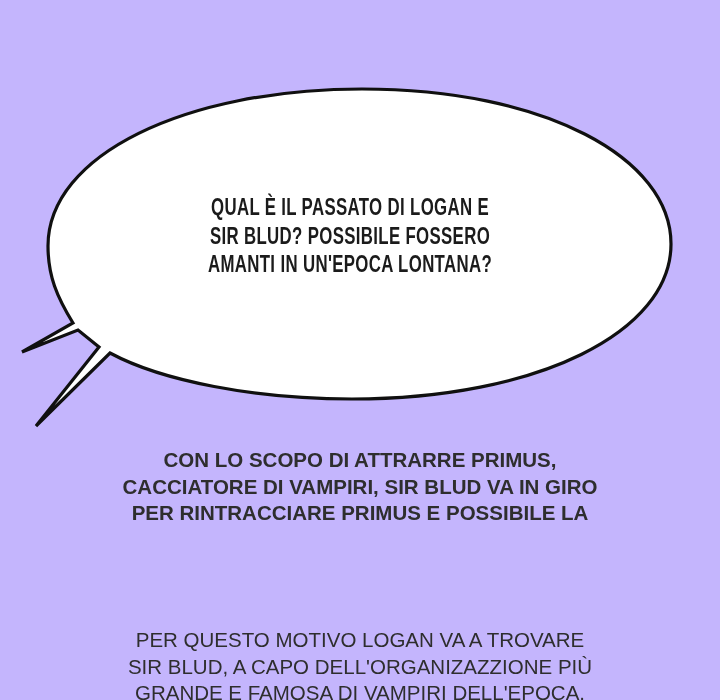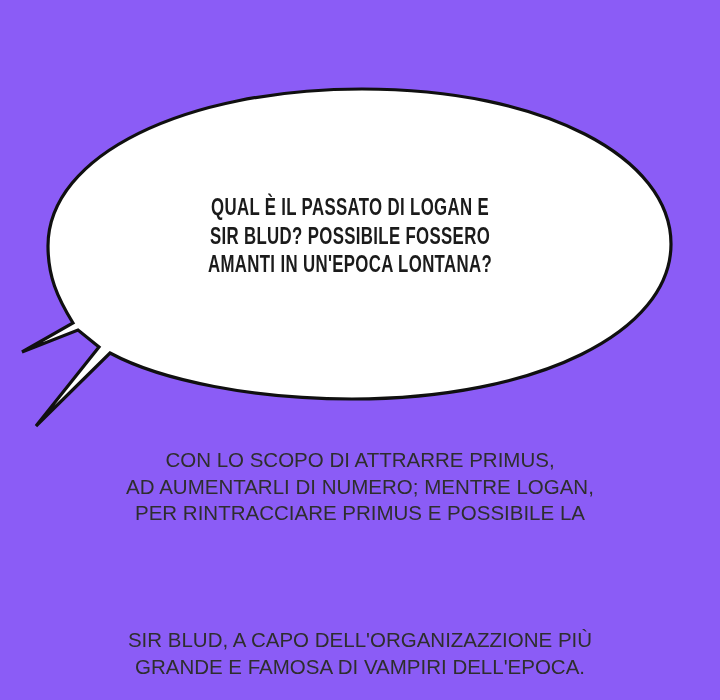--- a/index.html
+++ b/index.html
@@ -5,21 +5,21 @@
   html, body {
     margin: 0;
     padding: 0;
     background: #ffffff;
     font-family: "Liberation Sans", sans-serif;
   }
   .panel {
     position: relative;
     width: 720px;
     height: 700px;
-    background: #8b5cf6;
+    background: #c4b5fd;
     overflow: hidden;
   }
   .bubble-svg {
     position: absolute;
     left: 0;
     top: 0;
     width: 720px;
     height: 450px;
   }
   .bubble-text {
@@ -43,21 +43,21 @@
     left: 0;
     top: 0;
     width: 720px;
     text-align: center;
     font-size: 20.5px;
     line-height: 26.5px;
     color: #2e2e2e;
     font-weight: 400;
   }
   .narration span { display: block; white-space: nowrap; }
-  .para-1 { position: absolute; top: 447px; left: 0; width: 720px; }
+  .para-1 { position: absolute; top: 447px; left: 0; width: 720px; font-weight: bold; }
   .para-2 { position: absolute; top: 627px; left: 0; width: 720px; }
 </style>
 </head>
 <body>
 
 <div class="panel">
 
   <svg class="bubble-svg" viewBox="0 0 720 450" aria-hidden="true">
     <path d="M 73 323
          C 57 297, 48 276, 48 246
@@ -74,22 +74,23 @@
 
   <div class="bubble-text">
     <span>QUAL È IL PASSATO DI LOGAN E</span>
     <span>SIR BLUD? POSSIBILE FOSSERO</span>
     <span>AMANTI IN UN'EPOCA LONTANA?</span>
   </div>
 
   <div class="narration">
     <div class="para-1">
       <span>CON LO SCOPO DI ATTRARRE PRIMUS,</span>
-      <span>AD AUMENTARLI DI NUMERO; MENTRE LOGAN,</span>
+      <span>CACCIATORE DI VAMPIRI, SIR BLUD VA IN GIRO</span>
       <span>PER RINTRACCIARE PRIMUS E POSSIBILE LA</span>
     </div>
     <div class="para-2">
+      <span>PER QUESTO MOTIVO LOGAN VA A TROVARE</span>
       <span>SIR BLUD, A CAPO DELL'ORGANIZAZZIONE PIÙ</span>
       <span>GRANDE E FAMOSA DI VAMPIRI DELL'EPOCA.</span>
     </div>
   </div>
 
 </div>
 
 </body></html>

